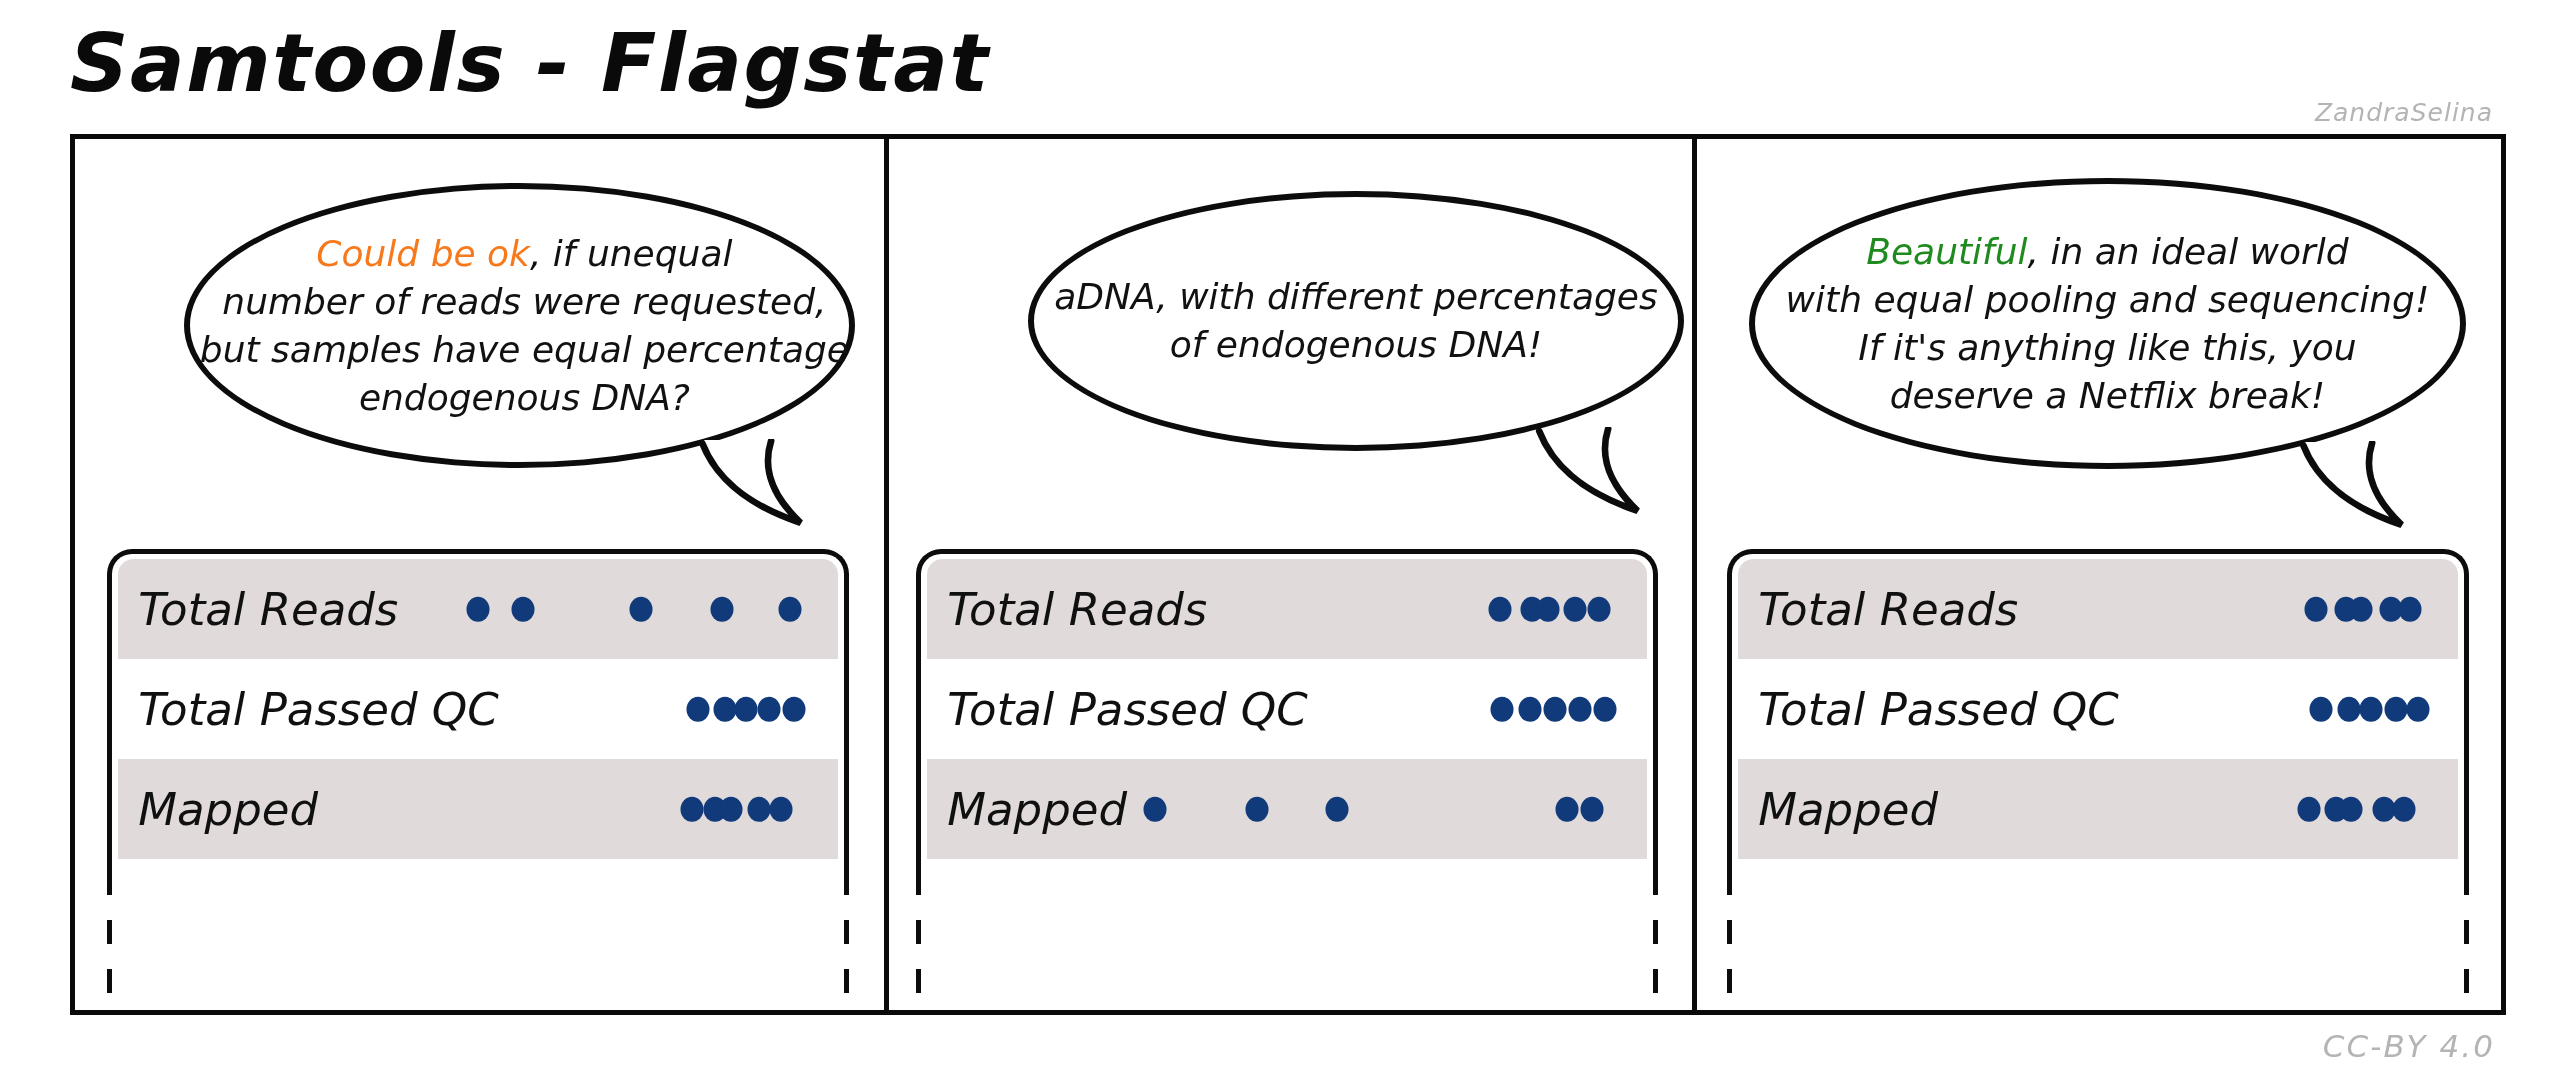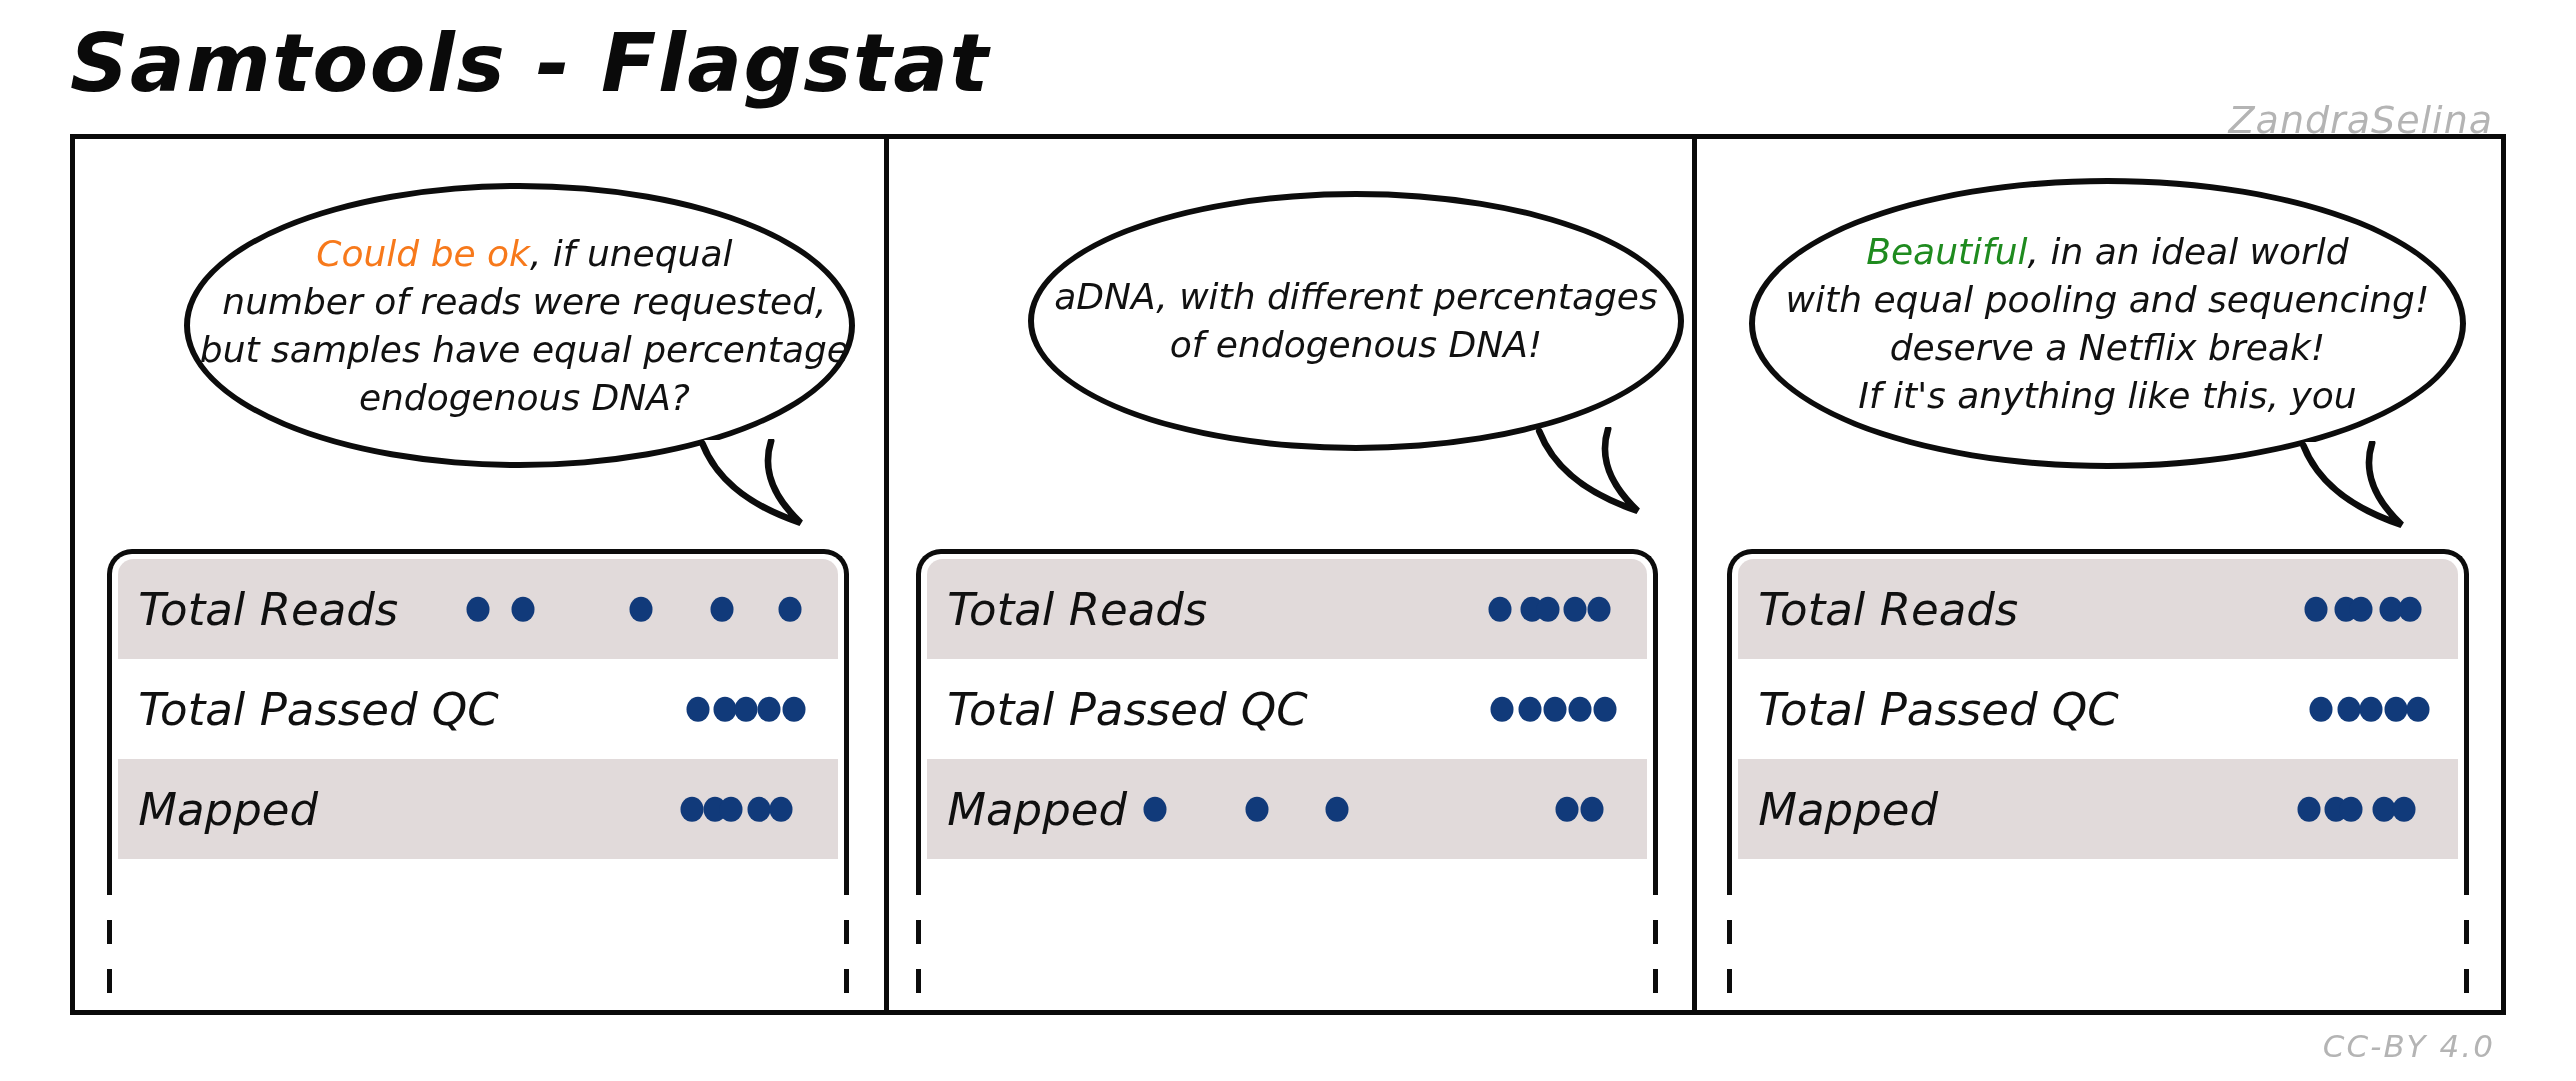--- a/index.html
+++ b/index.html
@@ -7,21 +7,21 @@
   body { width:2576px; height:1082px; position:relative; font-family:"DejaVu Sans", sans-serif; }
   .canvas { position:absolute; left:0; top:0; width:2576px; height:1082px; background:#fff; overflow:hidden; }
 
   .page-title {
     position:absolute; left:70px; top:15.6px;
     font-size:81px; font-weight:bold; font-style:italic;
     letter-spacing:1.6px; color:#0a0a0a; white-space:nowrap;
   }
   .credit {
     position:absolute; right:83px; top:98px;
-    font-size:38px; font-style:italic; color:#b4b4b4; letter-spacing:1px;
+    font-size:25px; font-style:italic; color:#b4b4b4; letter-spacing:1px;
   }
   .license {
     position:absolute; right:81px; top:1028px;
     font-size:31px; font-style:italic; color:#b4b4b4; letter-spacing:2.1px;
   }
 
   .frame {
     position:absolute; left:70px; top:134px; width:2436px; height:881px;
     border:5.2px solid #0a0a0a; background:transparent;
   }
@@ -163,22 +163,22 @@
         <span class="dot" style="left: 92.4%;"></span>
       </div>
     </div>
   <div class="dash" style="left:916px"></div>
   <div class="dash" style="left:1653px"></div>
 
   <div class="bubble b3">
     <div class="bubble-text">
         <div class="bline"><span style="color: rgb(31, 139, 31); margin-top: 28px;">Beautiful</span><span style="color: rgb(17, 17, 17);">, in an ideal world</span></div>
         <div class="bline"><span style="color: rgb(17, 17, 17); text-align: right;">with equal pooling and sequencing!</span></div>
+        <div class="bline"><span style="color: rgb(17, 17, 17);">If it's anything like this, you</span></div>
         <div class="bline"><span style="color: rgb(17, 17, 17);">deserve a Netflix break!</span></div>
-        <div class="bline"><span style="color: rgb(17, 17, 17);">If it's anything like this, you</span></div>
       </div>
   </div>
   <svg class="tail t3" width="120" height="88" viewBox="0 0 230 170">
     <path d="M15,2 C40,70 95,125 205,162 C135,95 135,40 148,2 Z" fill="#ffffff" stroke="none"></path>
     <path d="M15,8 C40,72 95,125 205,162 C135,95 136,42 148,4" fill="none" stroke="#0c0c0c" stroke-width="13" stroke-linecap="round"></path>
   </svg>
   <div class="qtable q3">
       <div class="trow alt first">
         <span class="trow-label">Total Reads</span>
         <span class="dot" style="left: 80.3%;"></span>

